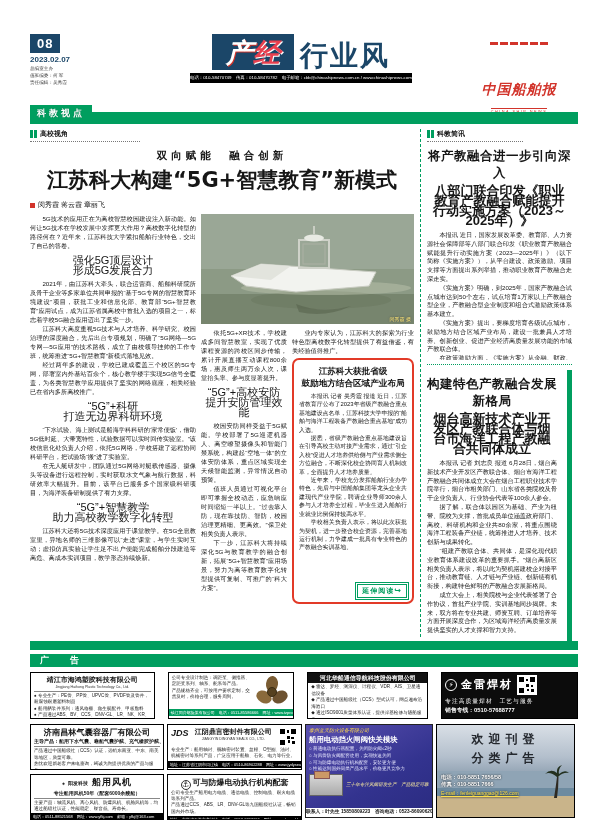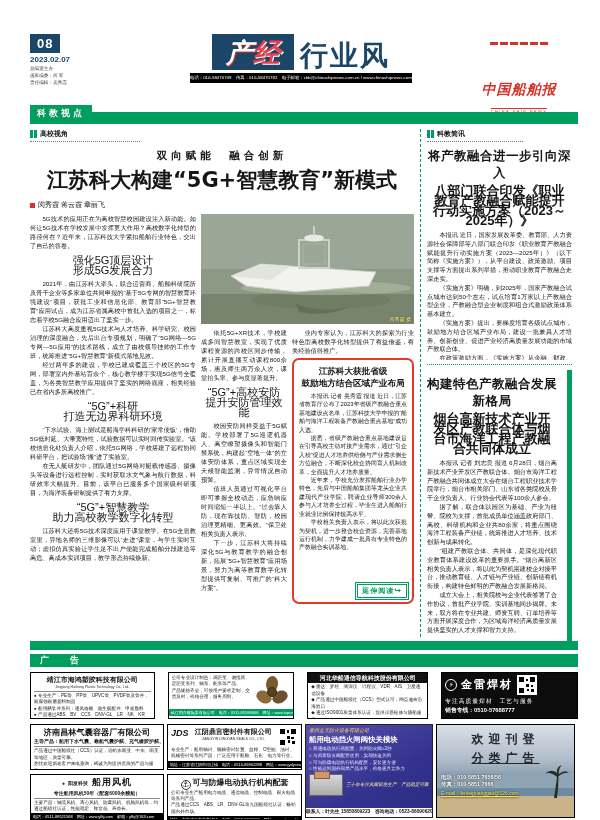--- a/index.html
+++ b/index.html
@@ -140,21 +140,21 @@
   .ap-mid{display:flex;align-items:center;gap:3px;margin-top:1px;}
   .ap-prod{width:34px;height:22px;background:linear-gradient(#d8d8d8,#aaa);border:1px solid #666;flex:none;position:relative;}
   .ap-prod::after{content:"";position:absolute;left:4px;top:-4px;width:14px;height:6px;background:#c96;border:1px solid #855;}
   .ap-slogan{font-size:4.6px;color:#ffef9f;font-style:italic;}
   .ap-contact{background:#fff;color:#111;font-size:4.8px;font-weight:bold;text-align:center;
     margin:auto -3px -2px;padding:1px 0;white-space:nowrap;}
   .ad-classified{background:#1d1d1d;border:1px solid #000;color:#fff;display:flex;flex-direction:column;padding:0;}
   .cl-sky{background:linear-gradient(#d9dfe6,#b3bfcc 70%,#98a8b8);color:#24282e;
     text-align:center;font-weight:900;letter-spacing:5px;padding:6px 0 4px;}
   .cl-sky .l1{font-size:12px;}
-  .cl-sky .l2{font-size:12px;margin-top:2px;text-decoration:underline;}
+  .cl-sky .l2{font-size:12px;margin-top:2px;}
   .cl-beach{flex:1;position:relative;background:linear-gradient(#8fa4b5 0 38%,#6d8ba0 38% 55%,#c9b48a 55%);padding:3px 4px;}
   .cl-tel{font-size:5.4px;font-weight:bold;color:#fff;text-shadow:0 0 2px #000;}
   .cl-mail{font-size:5px;color:#ffe14d;text-decoration:underline;text-shadow:0 0 2px #000;margin-top:1px;}
   .palm{position:absolute;right:4px;top:-6px;}
   .yf-row{display:flex;align-items:baseline;gap:4px;justify-content:center;font-family:Liberation Mono, monospace;}
   .yf-brand{font-size:5px;font-weight:bold;}
   .yf-big{font-size:9px;font-weight:900;letter-spacing:1px;}
   .yf-sub{font-size:5px;font-weight:bold;text-align:center;border-bottom:1px solid #888;padding-bottom:1px;margin-bottom:1px;white-space:nowrap;}
   .hy-title{font-size:8px;font-weight:900;text-align:center;white-space:nowrap;}
   .anchor-glyph{font-size:8px;}

